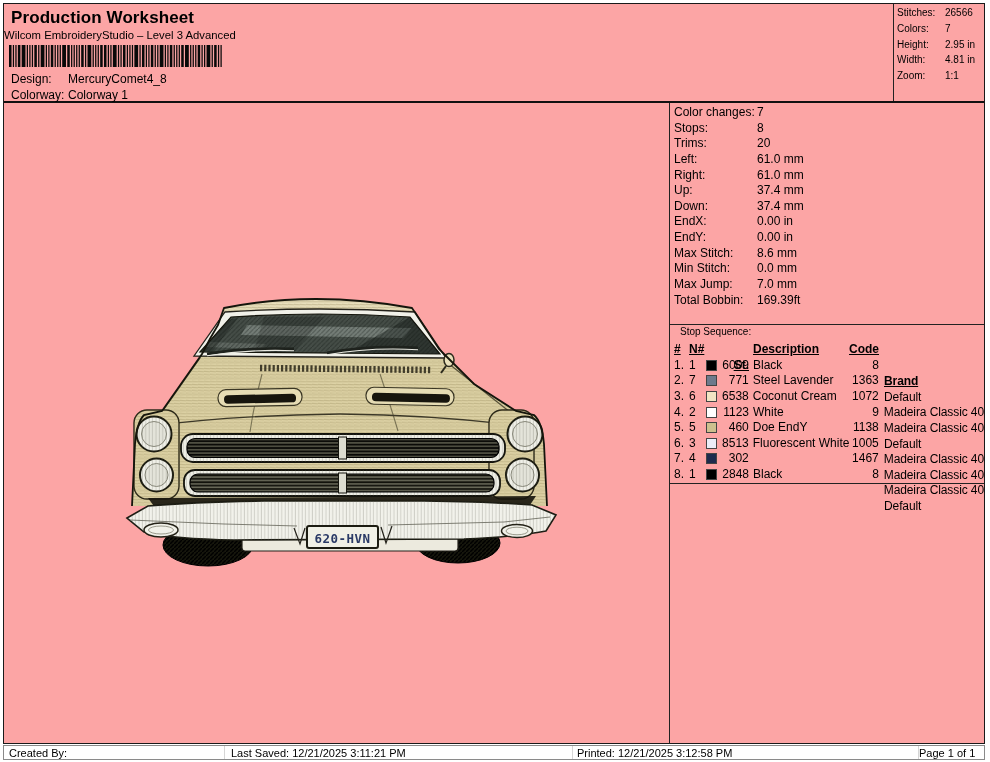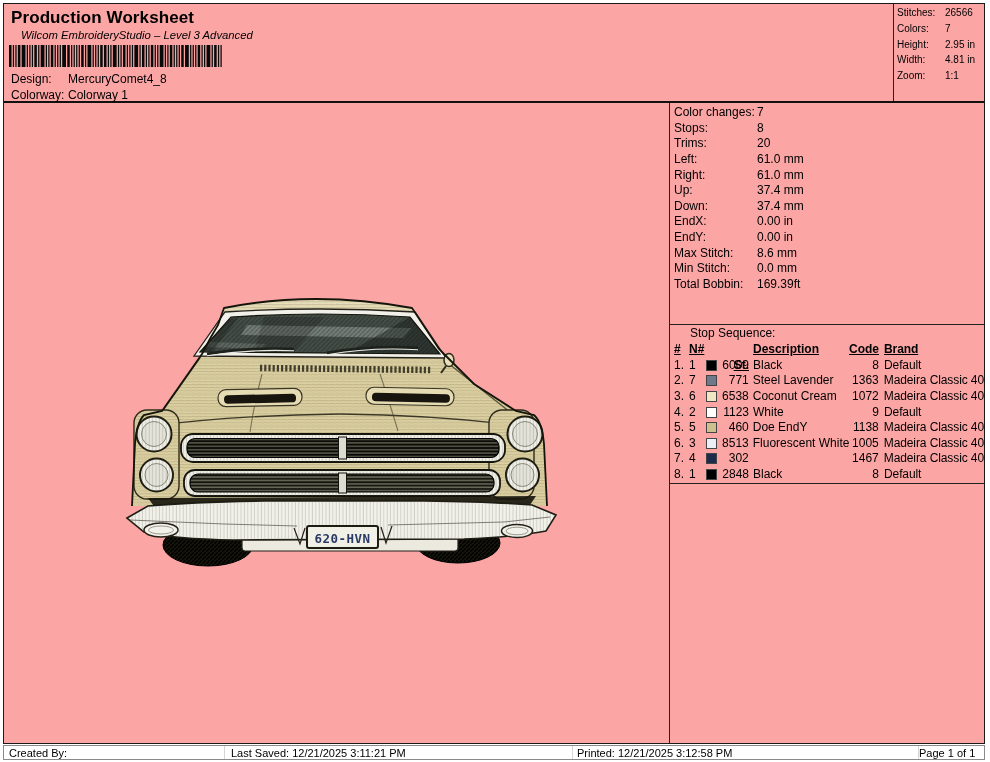--- a/index.html
+++ b/index.html
@@ -5,49 +5,49 @@
   * { margin:0; padding:0; box-sizing:border-box; }
   html,body { width:990px; height:762px; background:#ffffff; font-family:"Liberation Sans", sans-serif; color:#000; }
   body { position:relative; overflow:hidden; }
 
   .doc { position:absolute; left:3px; top:3px; width:982px; height:741px; border:1.5px solid #1a1a1a; background:#fca5a5; }
 
   
   .header { position:absolute; left:0; top:0; right:0; height:99px; border-bottom:2px solid #111; }
   .header-left { position:absolute; left:0; top:0; bottom:0; right:91px; }
   .title { position:absolute; left:7px; top:4px; font-size:17px; font-weight:bold; letter-spacing:0.1px; }
-  .subtitle { position:absolute; left:17px; top:25px; font-size:11.3px;font-style:italic; }
+  .subtitle { position:absolute; left:0; top:25px; font-size:11.3px; }
   .barcode { position:absolute; left:5px; top:41px; width:214px; height:22px; }
   .kv-design { position:absolute; left:7px; top:68px; font-size:12px; }
   .kv-colorway { position:absolute; left:7px; top:84px; font-size:12px; }
   .kv-label { display:inline-block; width:57px; }
   .header-right { position:absolute; right:0; top:0; bottom:0; width:91px; border-left:1.2px solid #222; }
   .stat-row { position:relative; height:15.8px; font-size:10px; white-space:nowrap; }
   .stats { padding:3px 0 0 3px; }
   .stat-label { display:inline-block; width:48px; }
 
   
   .panel { position:absolute; right:0; top:99px; bottom:0; width:315px; border-left:1.2px solid #222; }
   .info-rows { padding:2px 0 0 4px; }
   .info-row { height:15.65px; font-size:12px; white-space:nowrap; }
   .info-label { display:inline-block; width:83px; }
   .seq-rule { position:absolute; left:0; right:0; top:221px; border-top:1.2px solid #222; }
-  .seq-title { position:absolute; left:20px; top:223px; font-size:12px; }
+  .seq-title { position:absolute; left:10px; top:223px; font-size:10px; }
   .seq-table { position:absolute; left:0px; top:239px; right:0; font-size:12px; }
   .seq-row { display:flex; height:15.65px; align-items:flex-start; white-space:nowrap; }
   .seq-head { font-weight:bold; }
   .seq-head .c { text-decoration:underline; }
   .c1 { width:15px; margin-left:4px; }
   .c2 { width:17px; }
   .c3 { width:14px; }
   .c4 { width:29px; text-align:right; }
   .chead34 { width:43px; text-align:right;margin-top:16px; }
   .c5 { width:86px; padding-left:4px; flex:none; overflow:visible; }
   .c6 { width:44px; text-align:right; flex:none; }
-  .c7 { padding-left:5px; flex:none; letter-spacing:-0.1px; }
+  .c7 { padding-left:5px; flex:none; letter-spacing:-0.1px;margin-top:32px; }
   .swatch { width:11px; height:11px; margin-top:2px; border:1px solid #444; }
   .seq-end-rule { position:absolute; left:0; right:0; top:380px; border-top:1.2px solid #222; }
 
   
   .footer { position:absolute; left:3px; top:745px; width:982px; height:15px; border:1px solid #8a8a8a; font-size:11px; display:flex; }
   .fcell { height:100%; padding-top:1px; border-right:1px solid #d6d6d6; }
   .fc1 { width:221px; padding-left:5px; }
   .fc2 { width:348px; padding-left:6px; }
   .fc3 { width:346px; padding-left:4px; }
   .fc4 { flex:1; text-align:left; padding-right:3px; border-right:none; }
@@ -158,20 +158,21 @@
         <div class="info-row"><span class="info-label">Stops:</span><span>8</span></div>
         <div class="info-row"><span class="info-label">Trims:</span><span>20</span></div>
         <div class="info-row"><span class="info-label">Left:</span><span>61.0 mm</span></div>
         <div class="info-row"><span class="info-label">Right:</span><span>61.0 mm</span></div>
         <div class="info-row"><span class="info-label">Up:</span><span>37.4 mm</span></div>
         <div class="info-row"><span class="info-label">Down:</span><span>37.4 mm</span></div>
         <div class="info-row"><span class="info-label">EndX:</span><span>0.00 in</span></div>
         <div class="info-row"><span class="info-label">EndY:</span><span>0.00 in</span></div>
         <div class="info-row"><span class="info-label">Max Stitch:</span><span>8.6 mm</span></div>
         <div class="info-row"><span class="info-label">Min Stitch:</span><span>0.0 mm</span></div>
+        <div class="info-row"><span class="info-label">Max Jump:</span><span>7.0 mm</span></div>
         <div class="info-row"><span class="info-label">Total Bobbin:</span><span>169.39ft</span></div>
       </div>
     <div class="seq-rule"></div>
     <div class="seq-title">Stop Sequence:</div>
     <div class="seq-table">
       <div class="seq-row seq-head">
         <span class="c1"><span class="c">#</span></span>
         <span class="c2"><span class="c">N#</span></span>
         <span class="chead34"><span class="c">St.</span></span>
         <span class="c5"><span class="c">Description</span></span>

